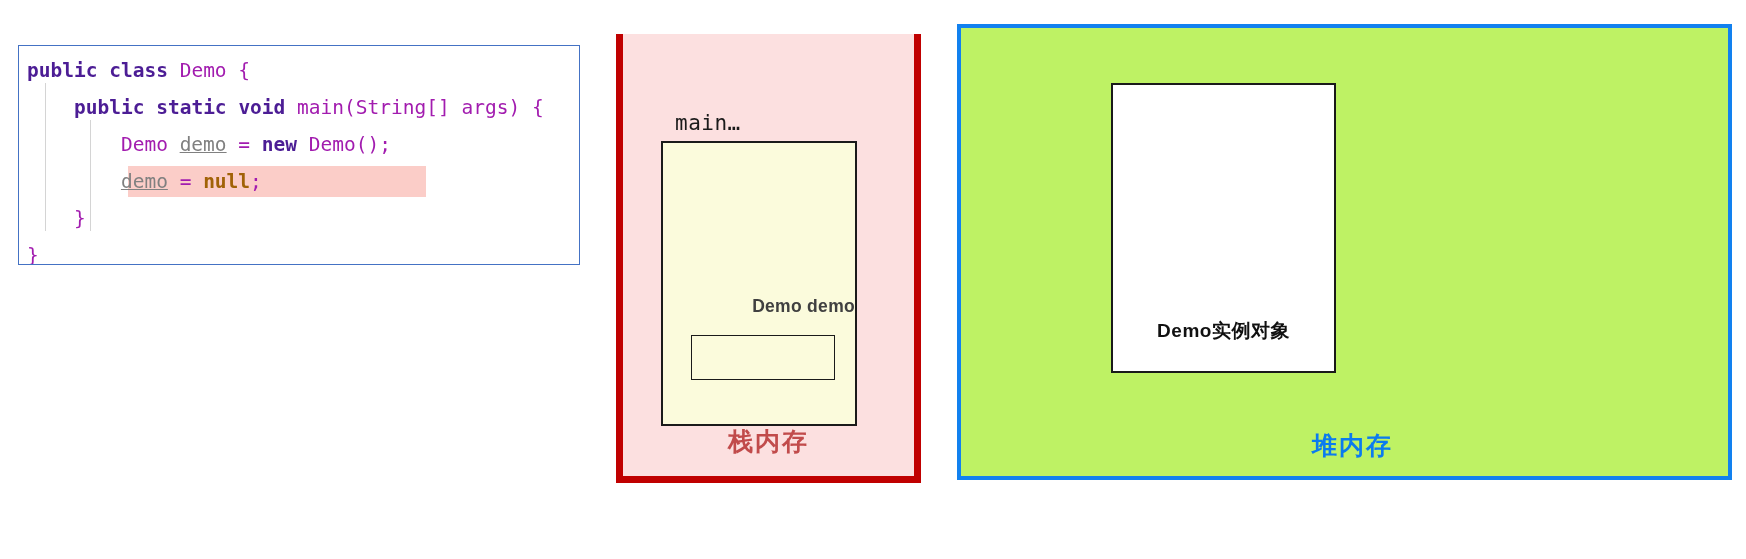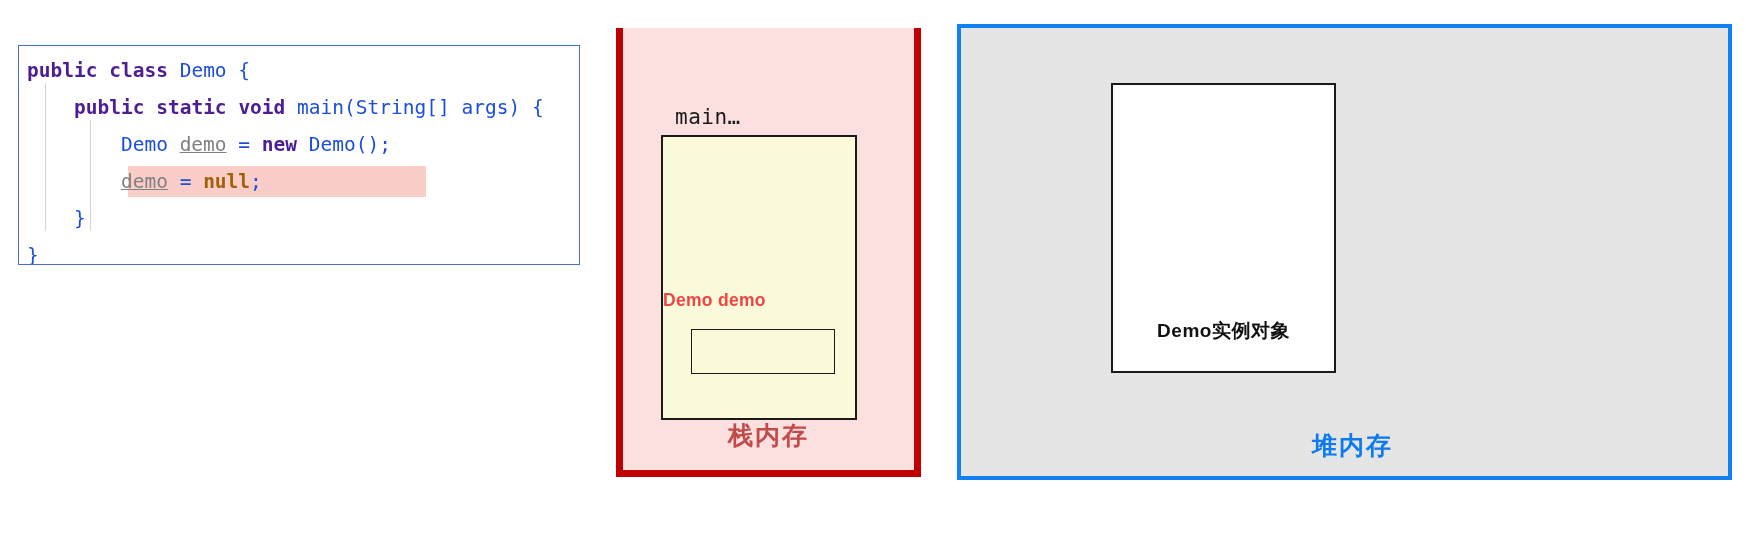--- a/index.html
+++ b/index.html
@@ -60,29 +60,29 @@
   .guide {
     position: absolute;
     width: 1px;
     background: #D4D4D4;
     z-index: 0;
   }
   #guide1 { left: 26px; top: 37px; height: 148px; }
   #guide2 { left: 71px; top: 74px; height: 111px; }
 
   .kw   { color: #4c1d95; font-weight: bold; }
-  .plain{ color: #1d4ed8; }
+  .plain{ color: #a21caf; }
   .var  { color: #808080; text-decoration: underline; }
   .nullkw { color: #a16207; font-weight: bold; }
 
   
   #stack-panel {
     position: absolute;
     left: 616px;
-    top: 28px;
+    top: 34px;
     width: 305px;
     height: 449px;
     background: #FCE0E0;
     border-left: 7px solid #C00000;
     border-right: 7px solid #C00000;
     border-bottom: 7px solid #C00000;
     border-top: 0;
     box-sizing: border-box;
   }
   #stack-frame-label {
@@ -102,25 +102,25 @@
     height: 285px;
     background: #FBFBDC;
     border: 2px solid #1a1a1a;
     box-sizing: border-box;
   }
   #stack-var-label {
     position: absolute;
     left: 0;
     right: 0;
     top: 153px;
-    text-align: left;
+    text-align: right;
     font-family: "Liberation Sans", sans-serif;
     font-size: 17.5px;
     font-weight: bold;
-    color: #ef4444;
+    color: #404040;
     letter-spacing: 0.3px;
   }
   #stack-var-slot {
     position: absolute;
     left: 28px;
     top: 192px;
     width: 144px;
     height: 45px;
     background: #FBFBDC;
     border: 1.8px solid #1a1a1a;
@@ -138,21 +138,21 @@
     letter-spacing: 2px;
   }
 
   
   #heap-panel {
     position: absolute;
     left: 957px;
     top: 24px;
     width: 775px;
     height: 456px;
-    background: #e5e5e5;
+    background: #bef264;
     border: 4px solid #1281EF;
     box-sizing: border-box;
   }
   #heap-object-box {
     position: absolute;
     left: 150px;
     top: 55px;
     width: 225px;
     height: 290px;
     background: #ffffff;

